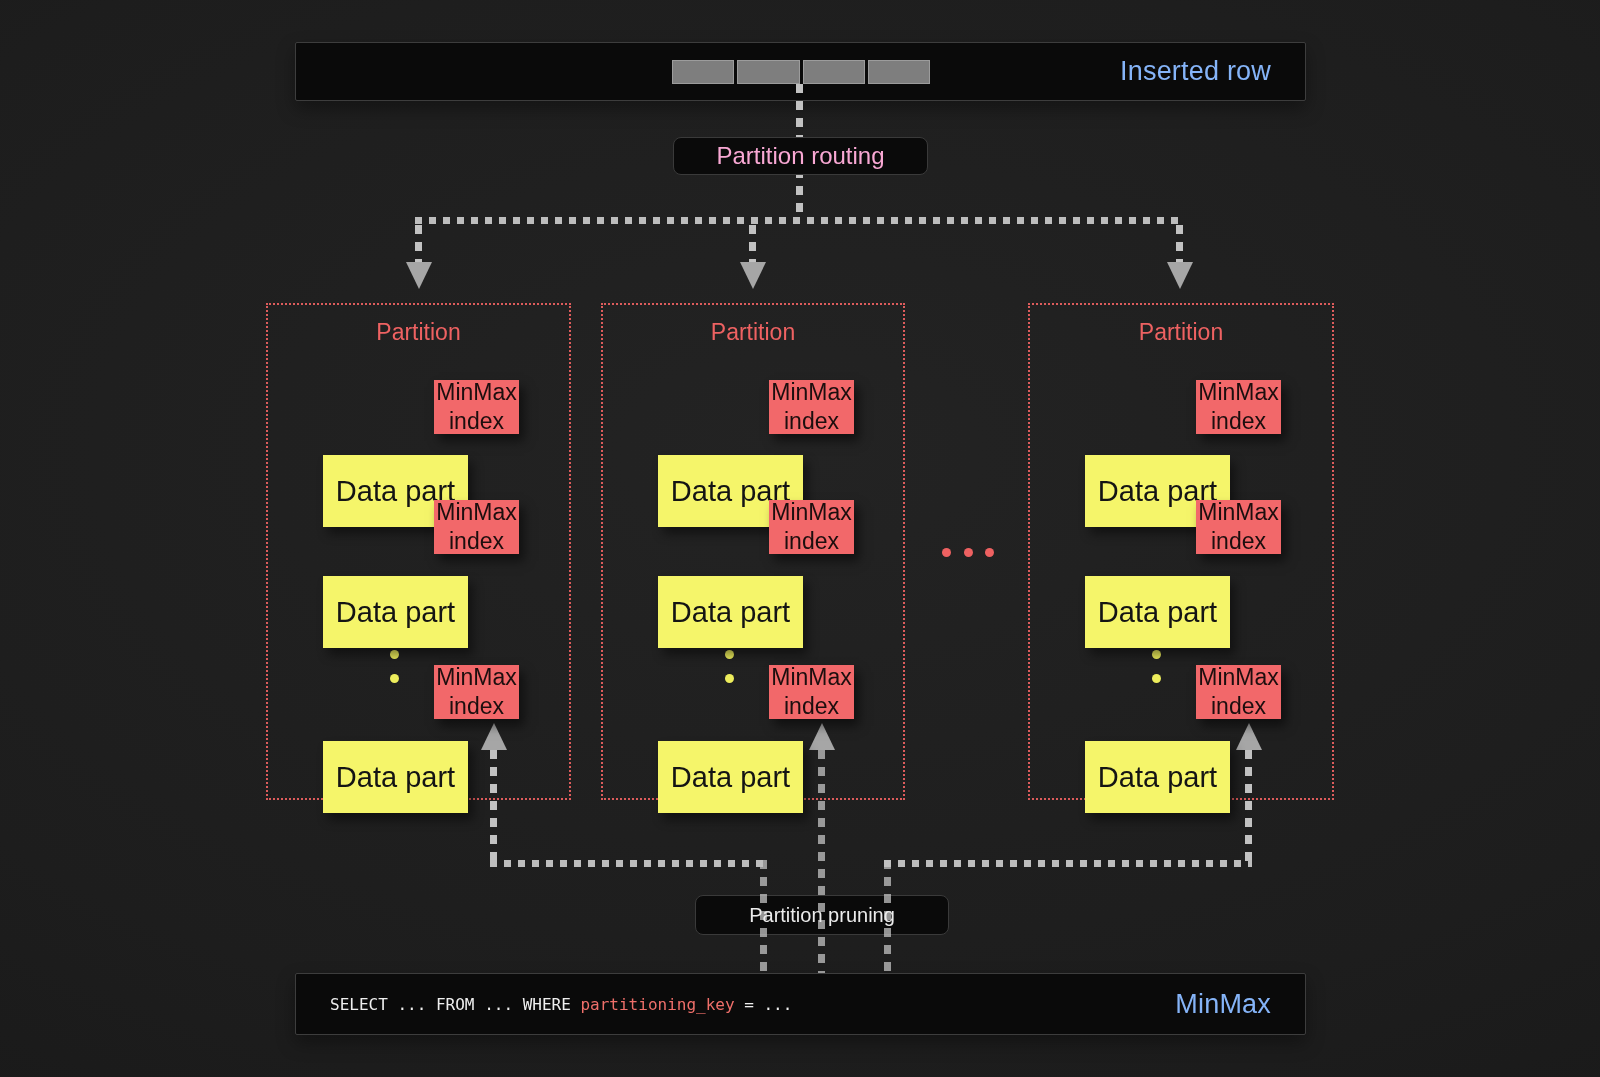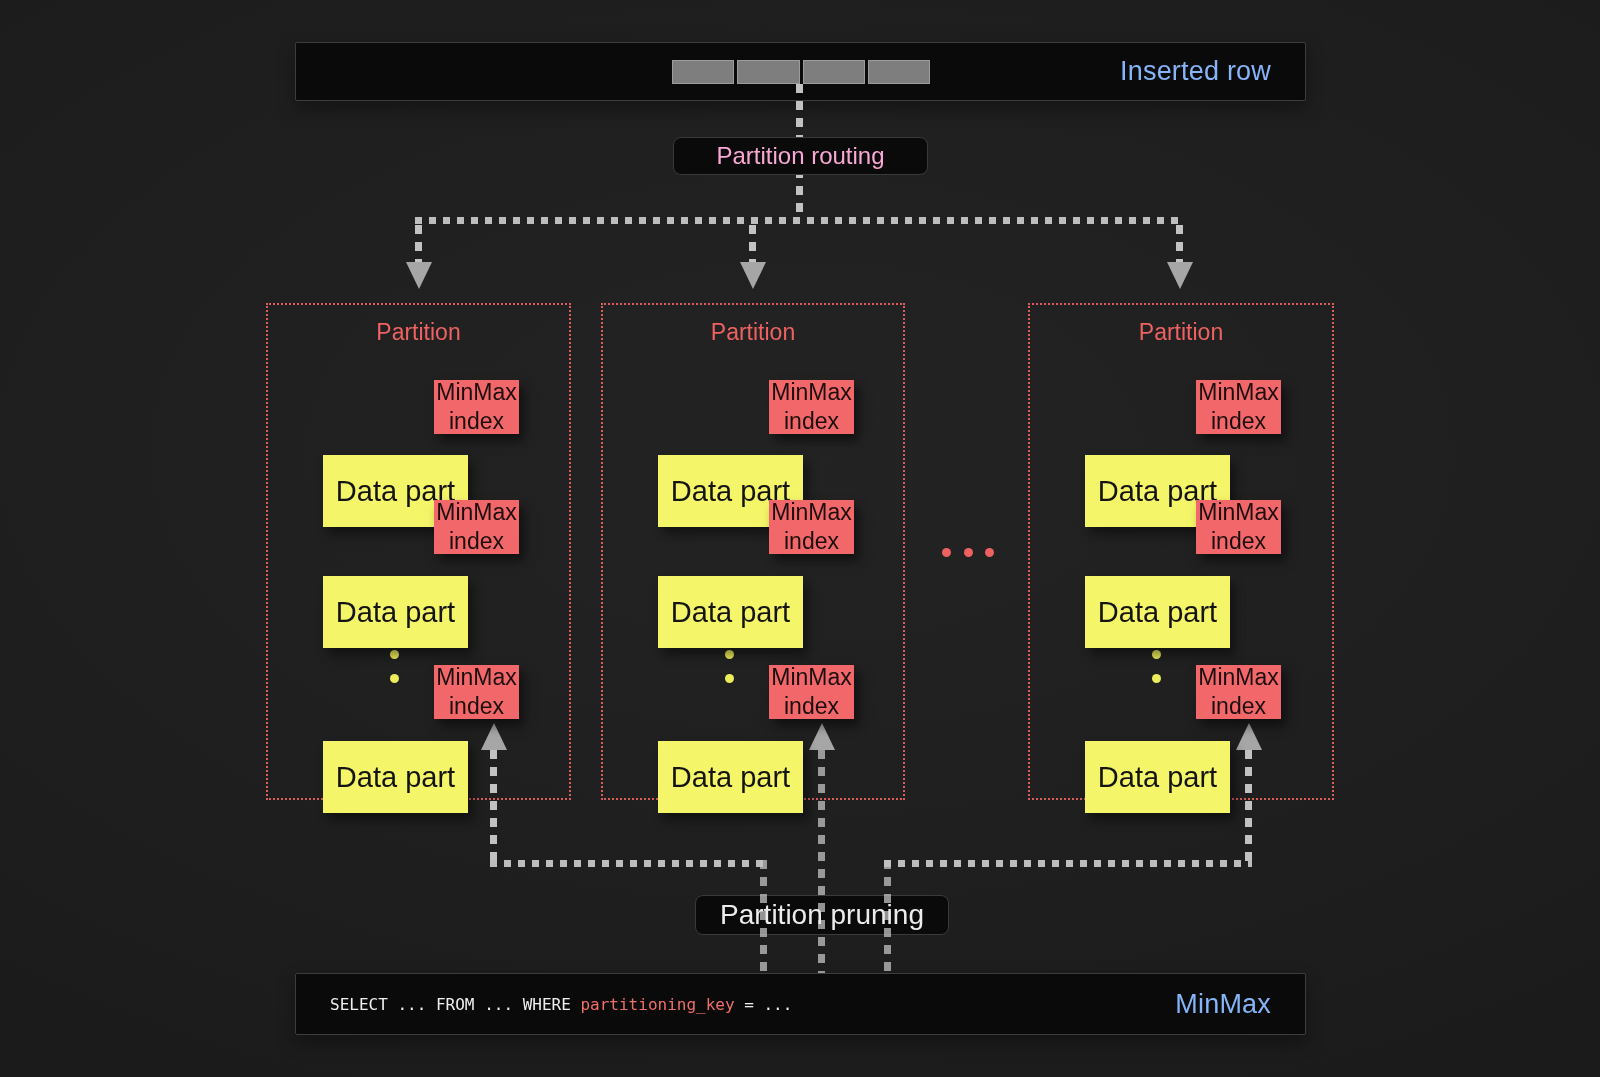--- a/index.html
+++ b/index.html
@@ -23,21 +23,21 @@
   
   .row-bar{position:absolute;left:376px;top:17px;width:258px;height:24px;display:flex;gap:3px;}
   .row-bar .cell{flex:1;background:#7e7e7e;border:1px solid #9c9c9c;}
   
   .flow-label{
     position:absolute;background:#0a0a0a;border:1px solid #3a3a3a;border-radius:8px;
     display:flex;align-items:center;justify-content:center;
     color:#f9a8d4;font-size:24px;
   }
   .flow-text{position:absolute;display:flex;align-items:center;justify-content:center;
-    color:#ececec;font-size:28px;z-index:6;}
+    color:#ececec;font-size:20px;z-index:6;}
   
   .vdash{position:absolute;width:7px;
     background:repeating-linear-gradient(180deg,#c2c2c2 0 9px,transparent 9px 17px);}
   .hdash{position:absolute;height:7px;
     background:repeating-linear-gradient(90deg,#bdbdbd 0 7px,transparent 7px 14px);}
   .vdash.over{z-index:5;opacity:0.75;}
   .tri{position:absolute;width:0;height:0;border-left:13px solid transparent;border-right:13px solid transparent;}
   .tri.down{border-top:27px solid #a6a6a6;}
   .tri.up{border-bottom:27px solid #a6a6a6;}
   

